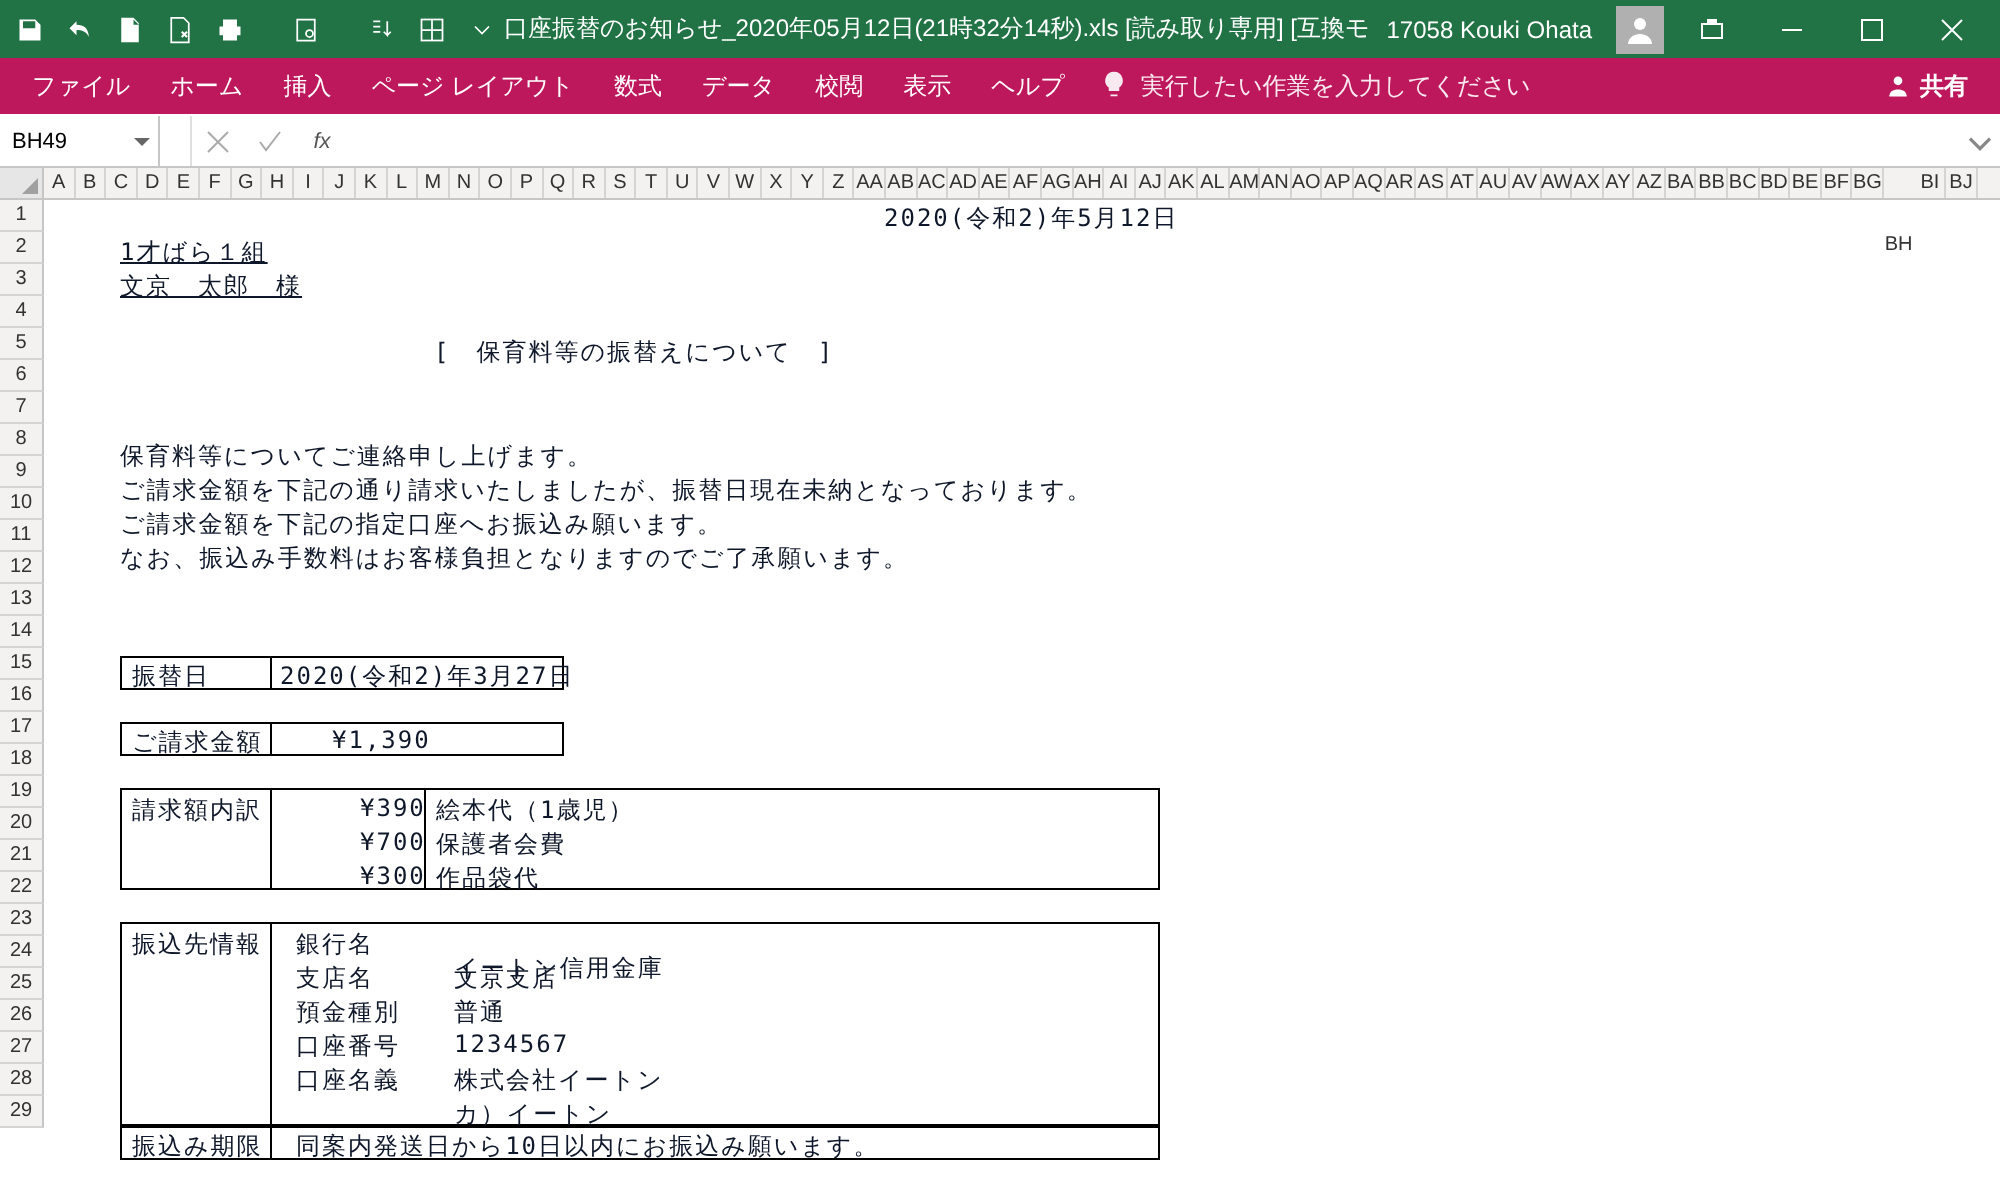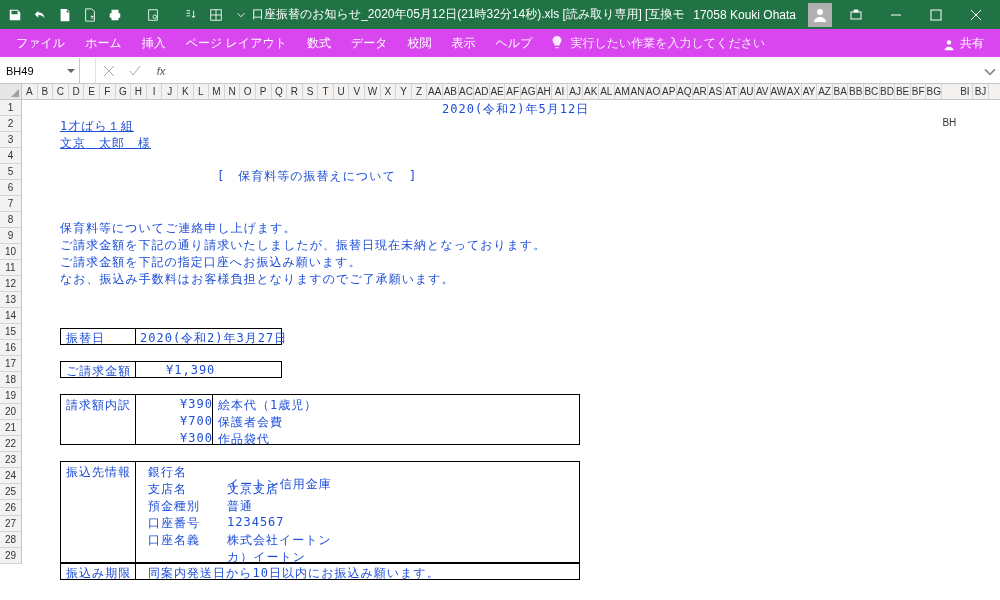--- a/index.html
+++ b/index.html
@@ -12,25 +12,25 @@
   .qat-btn svg { width: 14px; height: 14px; fill: #fff; }
   .qat-sep { width: 10px; }
   .title-text { flex: 1; text-align: center; font-size: 12px; white-space: nowrap; overflow: hidden; }
   .title-user { margin: 12px 8px; font-size: 12px; }
   .avatar { width: 24px; height: 24px; background: #b0b0b0; display: flex; align-items: center; justify-content: center; margin: 0 4px; }
   .avatar svg { width: 16px; height: 16px; fill: #fff; }
   .win-btn { width: 40px; height: 28px; display: flex; align-items: center; justify-content: center; cursor: pointer; }
   .win-btn svg { width: 12px; height: 12px; stroke: #fff; fill: none; stroke-width: 1; }
 
   
-  .ribbon { background: #d946ef; height: 28px; display: flex; align-items: center; color: #fff; padding: 0 6px; }
+  .ribbon { background: #be185d; height: 28px; display: flex; align-items: center; color: #fff; padding: 0 6px; }
   .ribbon-tab { padding: 6px 10px; font-size: 12px; cursor: pointer; }
   .tellme { display: flex; margin-left: 8px; font-size: 12px; opacity: .9; }
   .tellme svg { width: 14px; height: 14px; fill: #fff; margin-right: 6px; }
-  .share { margin-left: auto; display: flex; align-items: flex-end; font-size: 12px; padding: 0 10px; }
+  .share { margin-left: auto; display: flex; align-items: center; font-size: 12px; padding: 0 10px; font-weight: bold; }
   .share svg { width: 14px; height: 14px; fill: #fff; margin-right: 4px; }
 
   
   .fx-row { height: 26px; border-bottom: 1px solid #c6c6c6; display: flex; align-items: stretch; background: #fff; margin-top:1px; }
   .namebox { width: 80px; border-right: 1px solid #c6c6c6; display: flex; align-items: center; padding: 0 6px; font-size: 11px; background:#fff; position:relative;}
   .namebox::after { content:""; position:absolute; right:4px; top:50%; width:0;height:0;border-left:4px solid transparent;border-right:4px solid transparent;border-top:4px solid #666; transform:translateY(-50%);}
   .fx-gap { width:16px; border-right:1px solid #e0e0e0;}
   .fx-btn { width: 26px; display: flex; align-items: center; justify-content: center; color:#888; }
   .fx-btn svg { width:12px;height:12px; }
   .fx-label { width: 26px; display:flex; align-items:center; justify-content:center; font-style: italic; color:#555; }
@@ -40,21 +40,21 @@
   
   .sheet-wrap { position: absolute; top: 84px; left:0; right:0; bottom:0; display:flex; flex-direction:column; }
   .col-headers { display:flex; height:16px; border-bottom:1px solid #c6c6c6; background:#f3f2f1; }
   .corner { width:22px; border-right:1px solid #c6c6c6; background:#e6e6e6; position:relative;}
   .corner::after { content:""; position:absolute; right:2px; bottom:2px; width:0;height:0; border-right:8px solid #a0a0a0; border-top:8px solid transparent;}
   .col-h { width:15.6px; border-right:1px solid #d4d4d4; text-align:center; font-size:10px; color:#333; line-height:16px; }
   .col-h.sel { background:#f97316;margin-top:31px; }
   .row { display:flex; height:16px; }
   .row-h { width:22px; border-right:1px solid #c6c6c6; border-bottom:1px solid #d4d4d4; background:#f3f2f1; text-align:center; font-size:10px; color:#333; line-height:16px;}
 
-  .content { position:absolute; left:22px; top:16px; right:0; bottom:0; color:#1d4ed8; font-family: "MS Gothic","MS Mincho", monospace; font-size:12px; letter-spacing:1px; }
+  .content { position:absolute; left:22px; top:16px; right:0; bottom:0; color:#0f172a; font-family: "MS Gothic","MS Mincho", monospace; font-size:12px; letter-spacing:1px; }
   .abs { position:absolute; white-space:nowrap; }
   .underline { text-decoration: underline; }
 
   
   .box { position:absolute; border:1px solid #000; }
   .vline { position:absolute; width:0; border-left:1px solid #000; }
 </style>
 </head>
 <body>
 

